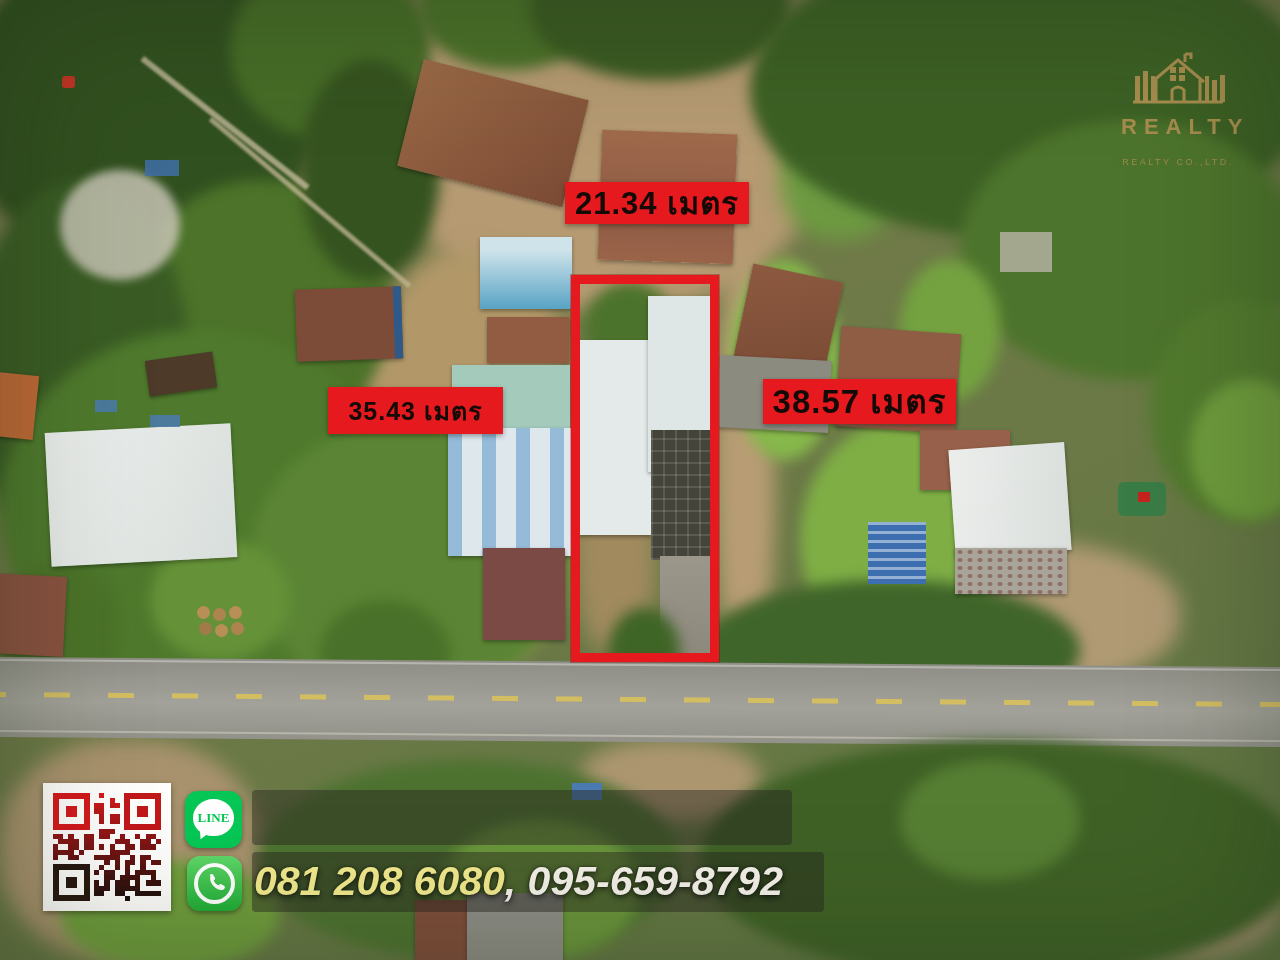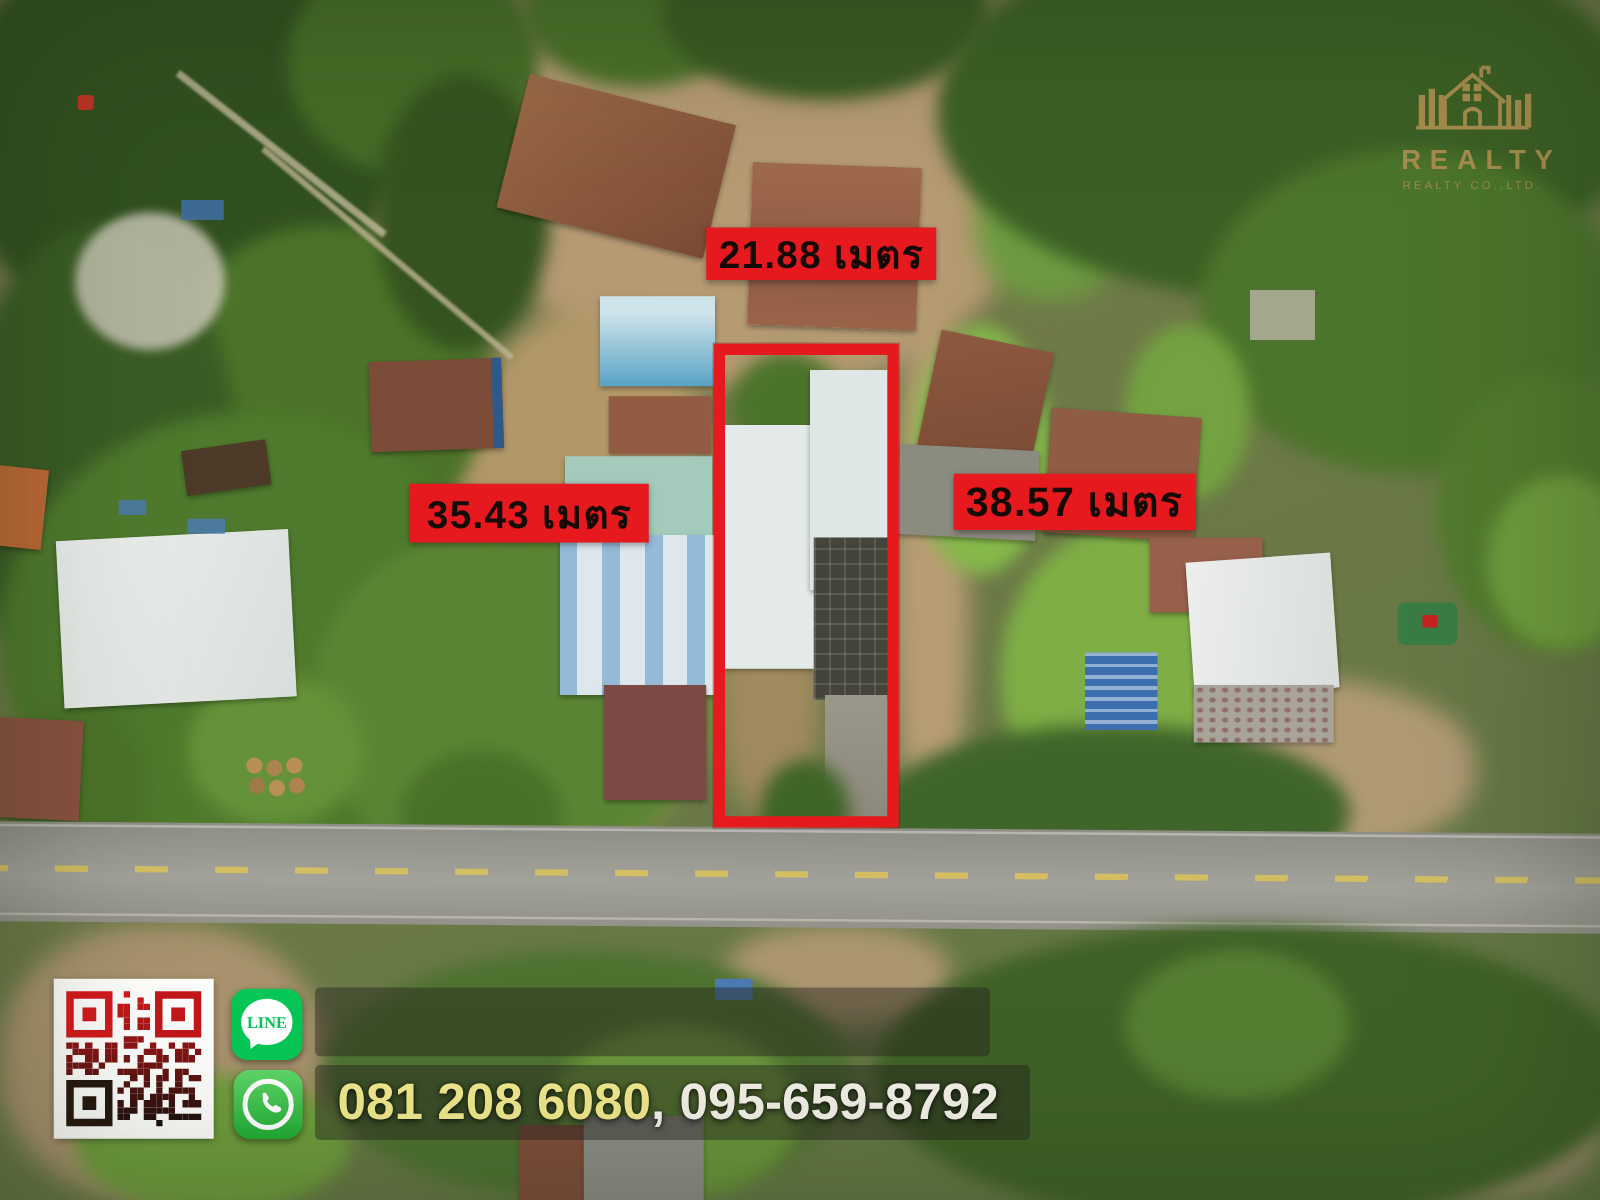--- a/index.html
+++ b/index.html
@@ -23,27 +23,27 @@
   
   #plot-outline{position:absolute;left:571px;top:275px;width:148px;height:387px;
     border:9px solid #e6191f;box-sizing:border-box;box-shadow:0 0 0 1px rgba(120,0,0,.3);}
   
   .mlabel{position:absolute;display:flex;align-items:center;justify-content:center;
     background:#e6191f;color:#140a06;font-weight:800;font-size:31px;letter-spacing:1px;
     box-sizing:border-box;box-shadow:0 2px 5px rgba(0,0,0,.35);white-space:nowrap;}
   
   #logo{position:absolute;left:1114px;top:50px;width:128px;text-align:center;color:#a68d4e;}
   #logo .brand{font-size:22px;font-weight:700;letter-spacing:7px;margin-top:2px;text-indent:7px;}
-  #logo .sub{font-size:9px;letter-spacing:2.5px;opacity:.9;margin-top:2px;}
+  #logo .sub{font-size:9px;letter-spacing:2.5px;opacity:.9;margin-top:17px;}
   
   .band{position:absolute;background:rgba(38,36,30,.45);border-radius:4px;}
   #line-id{position:absolute;left:268px;top:794px;font-size:44px;font-weight:800;color:#f7f4ec;
     text-shadow:0 2px 6px rgba(0,0,0,.7),0 0 2px rgba(0,0,0,.6);}
-  #phone-row{position:absolute;left:270px;top:858px;font-size:41px;font-weight:800;white-space:nowrap;
-    text-shadow:0 2px 6px rgba(0,0,0,.7),0 0 2px rgba(0,0,0,.6);}
+  #phone-row{position:absolute;left:254px;top:858px;font-size:41px;font-weight:800;white-space:nowrap;
+    text-shadow:0 2px 6px rgba(0,0,0,.7),0 0 2px rgba(0,0,0,.6);font-style:italic;}
   #phone-row .p1{color:#f1e98d;}
   #phone-row .p2,#phone-row .sep{color:#f4f1e8;}
   
   .appicon{position:absolute;border-radius:13px;box-shadow:0 2px 5px rgba(0,0,0,.4);}
   #line-icon{left:185px;top:791px;width:57px;height:57px;background:#06c755;}
   #line-icon .bubble{position:absolute;left:8px;top:8px;width:41px;height:37px;background:#fff;border-radius:50% 50% 48% 48%;font-family:Liberation Serif, serif;}
   #line-icon .bubble::after{content:"";position:absolute;left:5px;bottom:-4px;width:0;height:0;
     border-left:4px solid transparent;border-right:7px solid transparent;border-top:10px solid #fff;transform:rotate(18deg);}
   #line-icon .word{position:absolute;left:0;top:11px;width:100%;text-align:center;
     font-size:13px;font-weight:800;color:#06c755;letter-spacing:0;}
@@ -145,22 +145,22 @@
   <div class="veg" style="left:700px;top:740px;width:600px;height:240px;background:#3f6126;"></div>
   <div class="veg" style="left:60px;top:860px;width:220px;height:110px;background:#6f9c3d;"></div>
   <div class="veg" style="left:900px;top:760px;width:180px;height:120px;background:#567e33;"></div>
   <div class="veg" style="left:440px;top:820px;width:200px;height:140px;background:#6a953b;"></div>
   <div class="roof corr-h" style="left:415px;top:900px;width:52px;height:60px;background:#7e4e3a;"></div>
   <div class="roof corr-v" style="left:467px;top:893px;width:96px;height:67px;background:#8d8d85;"></div>
   <div class="abs" style="left:572px;top:783px;width:30px;height:17px;background:#4a7ab0;"></div>
 
   <div id="plot-outline"></div>
 
-  <div class="mlabel" style="left:565px;top:182px;width:184px;height:42px;">21.88 เมตร</div>
-  <div class="mlabel" style="left:328px;top:387px;width:191px;height:47px;font-size:31px;">35.43 เมตร</div>
+  <div class="mlabel" style="left:565px;top:182px;width:184px;height:42px;">21.34 เมตร</div>
+  <div class="mlabel" style="left:328px;top:387px;width:175px;height:47px;font-size:25px;">35.43 เมตร</div>
   <div class="mlabel" style="left:763px;top:379px;width:193px;height:45px;font-size:33px;">38.57 เมตร</div>
 
   <div id="logo">
     <svg width="118" height="58" viewBox="0 0 118 58" fill="none">
       <g stroke="#a68d4e" stroke-width="3" fill="none">
         <path d="M33 32 L59 10 L85 32"></path>
         <path d="M37 30 L37 52 M81 30 L81 52"></path>
         <path d="M66 4 L66 12 M66 4 L72 4 L72 9"></path>
         <path d="M14 52 L104 52"></path>
         <path d="M53 52 L53 40 Q59 34 65 40 L65 52"></path>

